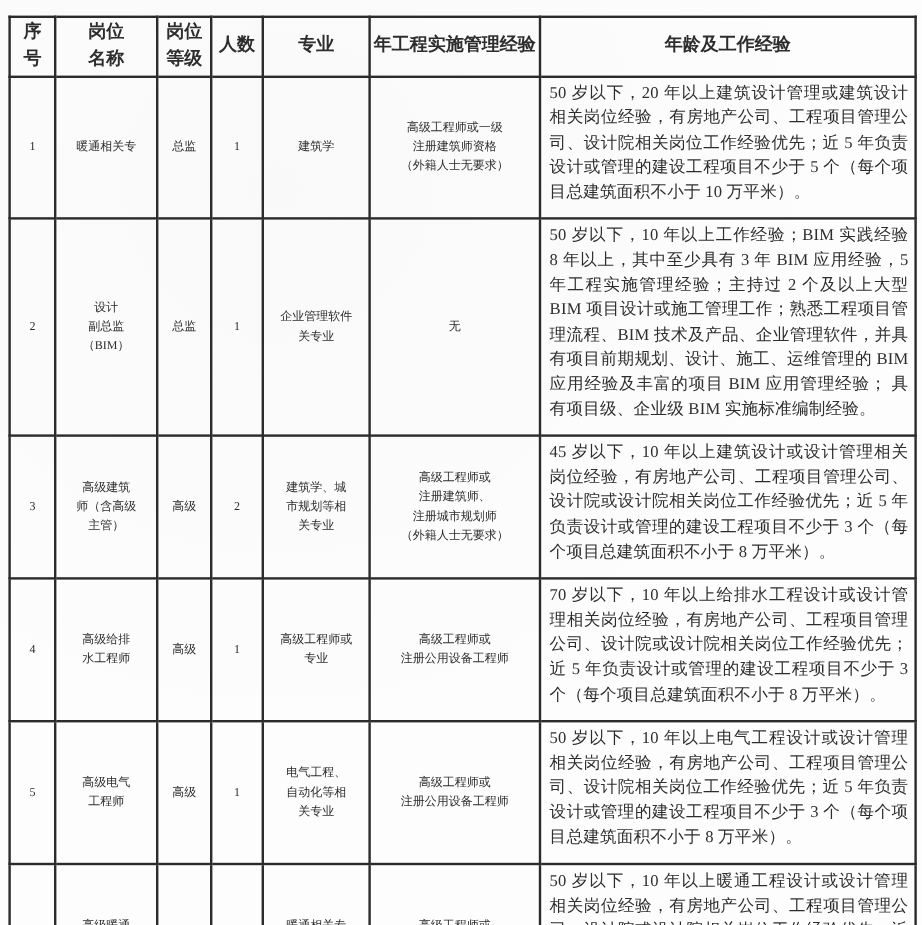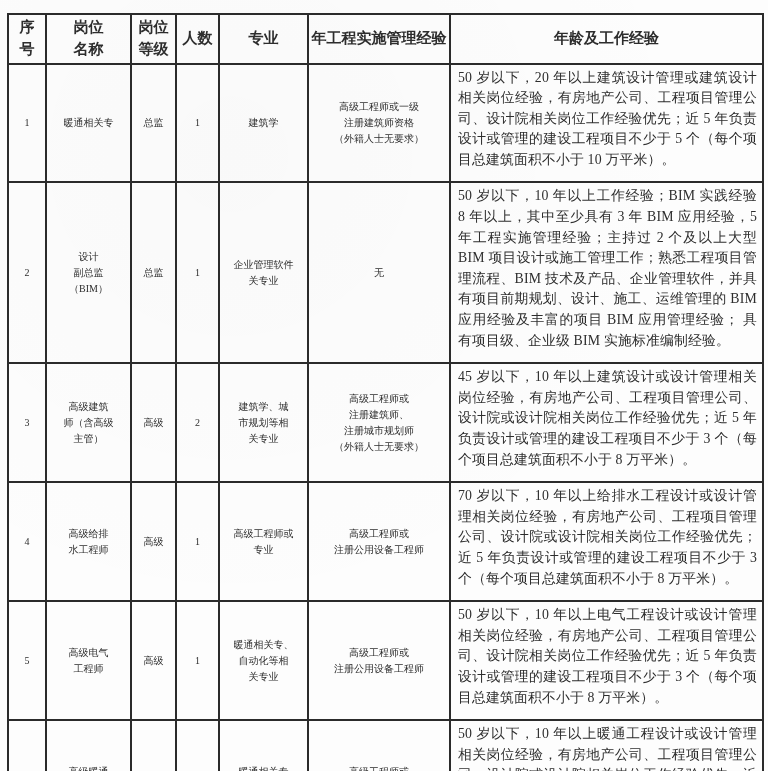--- a/index.html
+++ b/index.html
@@ -135,21 +135,21 @@
       <td class="c">高级工程师或
 注册公用设备工程师</td>
       <td class="exp">70 岁以下，10 年以上给排水工程设计或设计管理相关岗位经验，有房地产公司、工程项目管理公司、设计院或设计院相关岗位工作经验优先；近 5 年负责设计或管理的建设工程项目不少于 3 个（每个项目总建筑面积不小于 8 万平米）。</td>
     </tr>
     <tr style="height:104px">
       <td class="c">5</td>
       <td class="c">高级电气
 工程师</td>
       <td class="c">高级</td>
       <td class="c">1</td>
-      <td class="c">暖通相关专、
+      <td class="c">电气工程、
 自动化等相
 关专业</td>
       <td class="c">高级工程师或
 注册公用设备工程师</td>
       <td class="exp">50 岁以下，10 年以上电气工程设计或设计管理相关岗位经验，有房地产公司、工程项目管理公司、设计院相关岗位工作经验优先；近 5 年负责设计或管理的建设工程项目不少于 3 个（每个项目总建筑面积不小于 8 万平米）。</td>
     </tr>
     <tr style="height:103px">
       <td class="c">6</td>
       <td class="c">高级暖通
 工程师</td>

